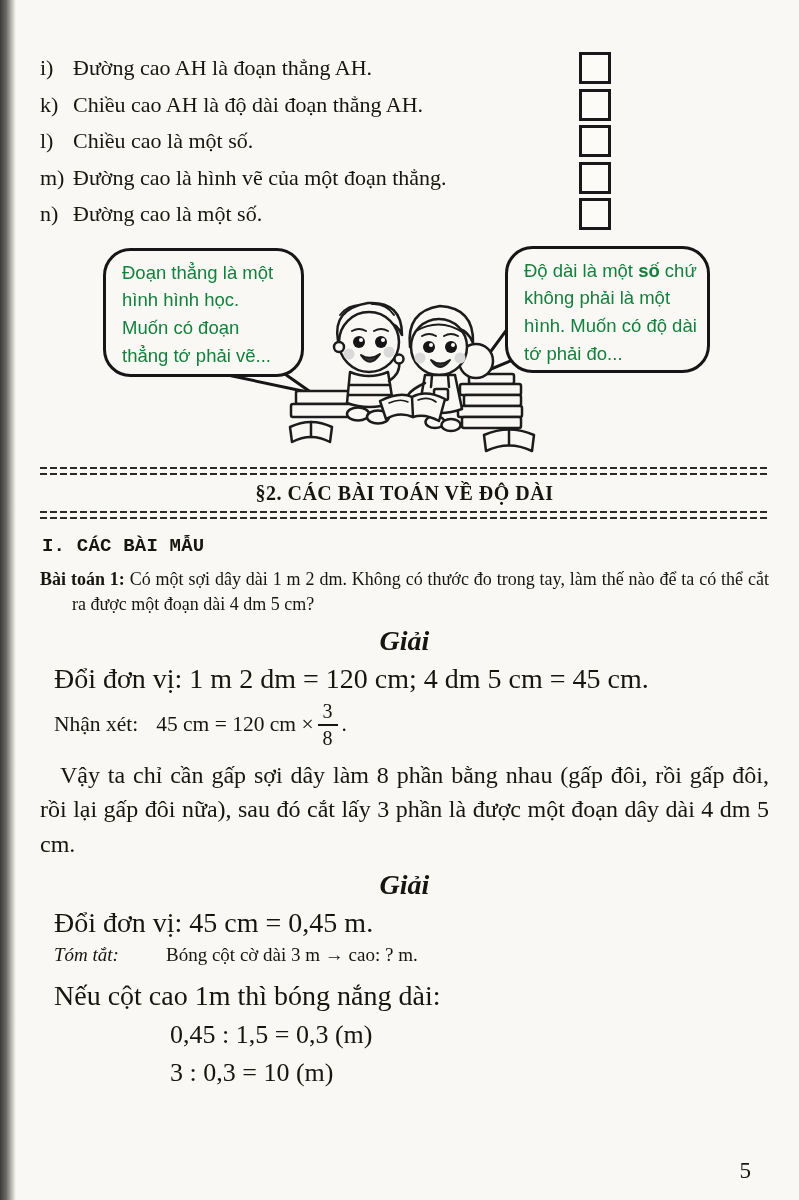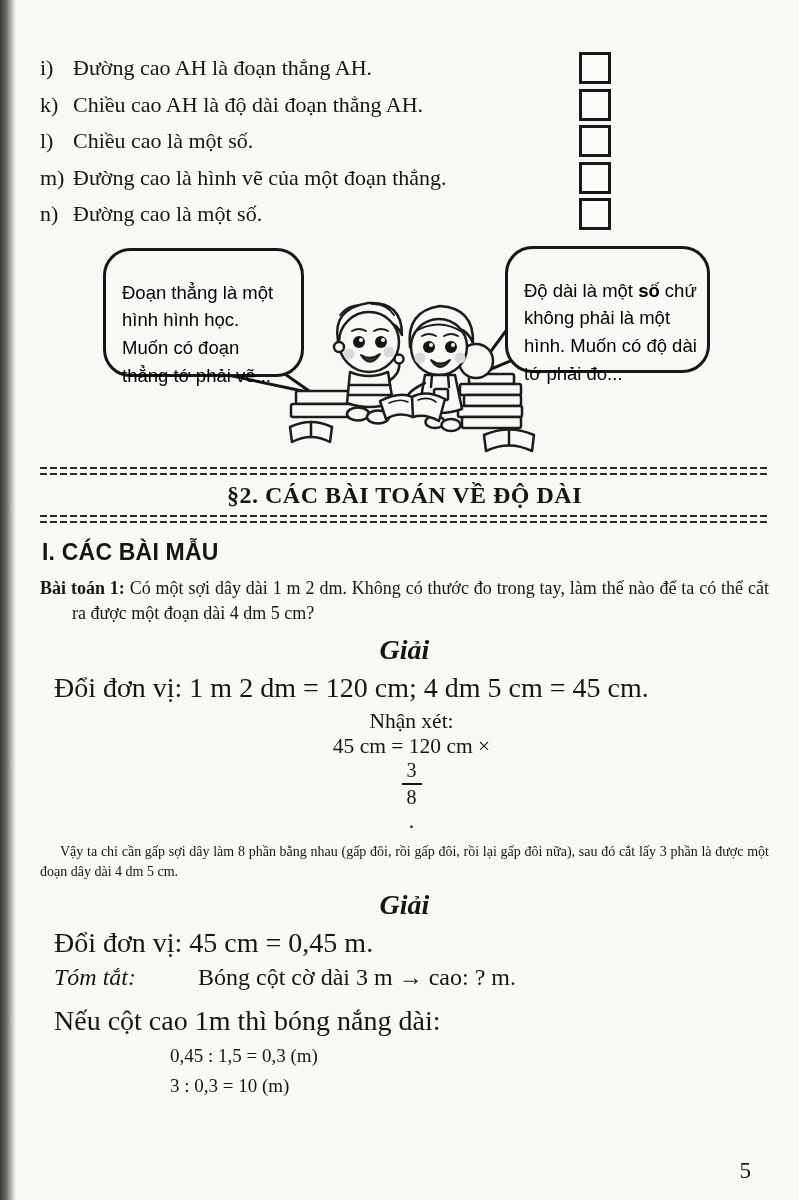--- a/index.html
+++ b/index.html
@@ -15,53 +15,53 @@
   .check-letter{width:33px;flex:none;}
   .check-text{white-space:nowrap;}
   .checkbox{width:26px;height:26px;border:3px solid #18181a;background:#fcfbf8;
         margin-left:auto;margin-right:158px;flex:none;}
 
   
   .cartoon{position:relative;height:218px;margin-top:12px;}
   .bubble{position:absolute;}
   .bubble svg{position:absolute;left:0;top:0;}
   .bubble-text{position:absolute;font-family:"Liberation Sans","DejaVu Sans",sans-serif;
-        font-size:18.5px;line-height:1.5;color:#000000;margin-top:20px;}
+        font-size:18.5px;line-height:1.5;color:#15803d;}
   .bubble-left{left:62px;top:2px;width:222px;height:152px;}
   .bubble-left .bubble-text{left:20px;top:12px;width:168px;}
   .bubble-right{left:428px;top:0;width:244px;height:148px;}
   .bubble-right .bubble-text{left:56px;top:12px;width:176px;}
   .kids{position:absolute;left:248px;top:50px;}
 
   
   .sec-header{margin-top:4px;}
   .dash-line{height:2px;background:repeating-linear-gradient(90deg,#2b2a28 0 7px,rgba(0,0,0,0) 7px 10px);}
   .dash-gap{height:4px;}
-  .sec-title{text-align:center;font-weight:bold;font-size:24px;letter-spacing:.5px;margin:7px 0 6px 0;}
-
-  .samples-heading{font-family:Liberation Sans, sans-serif;
-        font-weight:bold;font-size:23px;margin:16px 0 10px 2px;letter-spacing:.2px;}
+  .sec-title{text-align:center;font-weight:bold;font-size:20px;letter-spacing:.5px;margin:7px 0 6px 0;}
+
+  .samples-heading{font-family:Liberation Mono, monospace;
+        font-weight:bold;font-size:19px;margin:16px 0 10px 2px;letter-spacing:.2px;}
 
   
   .prob{font-size:18px;line-height:1.42;text-align:justify;
         padding-left:32px;text-indent:-32px;margin:4px 0;}
   .prob b{font-weight:bold;}
   .giai{text-align:center;font-style:italic;font-weight:bold;font-size:28px;margin:7px 0 6px 0;}
   .sol-line{font-size:28px;margin:5px 0;padding-left:14px;}
-  .remark{display:flex;align-items:center;padding-left:14px;font-size:21.5px;margin:2px 0;flex-direction:column;}
+  .remark{display:flex;align-items:center;padding-left:14px;font-size:21.5px;margin:2px 0;}
   .remark .gap{width:18px;}
   .frac{display:inline-block;text-align:center;font-size:20px;line-height:1.15;
         vertical-align:middle;margin:0 4px;}
   .frac .num{display:block;border-bottom:2px solid #17150f;padding:0 5px 1px 5px;}
   .frac .den{display:block;padding-top:1px;}
-  .concl{font-size:14px;line-height:1.45;text-align:justify;text-indent:20px;margin:8px 0 4px 0;}
-  .tomtat{display:flex;font-size:24px;margin:5px 0;padding-left:14px;gap:32px;}
+  .concl{font-size:24px;line-height:1.45;text-align:justify;text-indent:20px;margin:8px 0 4px 0;}
+  .tomtat{display:flex;font-size:19px;margin:5px 0;padding-left:14px;}
   .tomtat-label{font-style:italic;width:112px;flex:none;}
   .tomtat-lines .tline{margin-bottom:9px;}
-  .calc{font-size:19px;margin:8px 0;padding-left:130px;}
+  .calc{font-size:26px;margin:8px 0;padding-left:130px;}
   .page-num{position:absolute;right:48px;bottom:16px;font-size:23px;}
 </style>
 </head>
 <body>
 
 <div class="page">
   <div class="scan-edge"></div>
   <div class="content">
 
     <div class="checklist">

